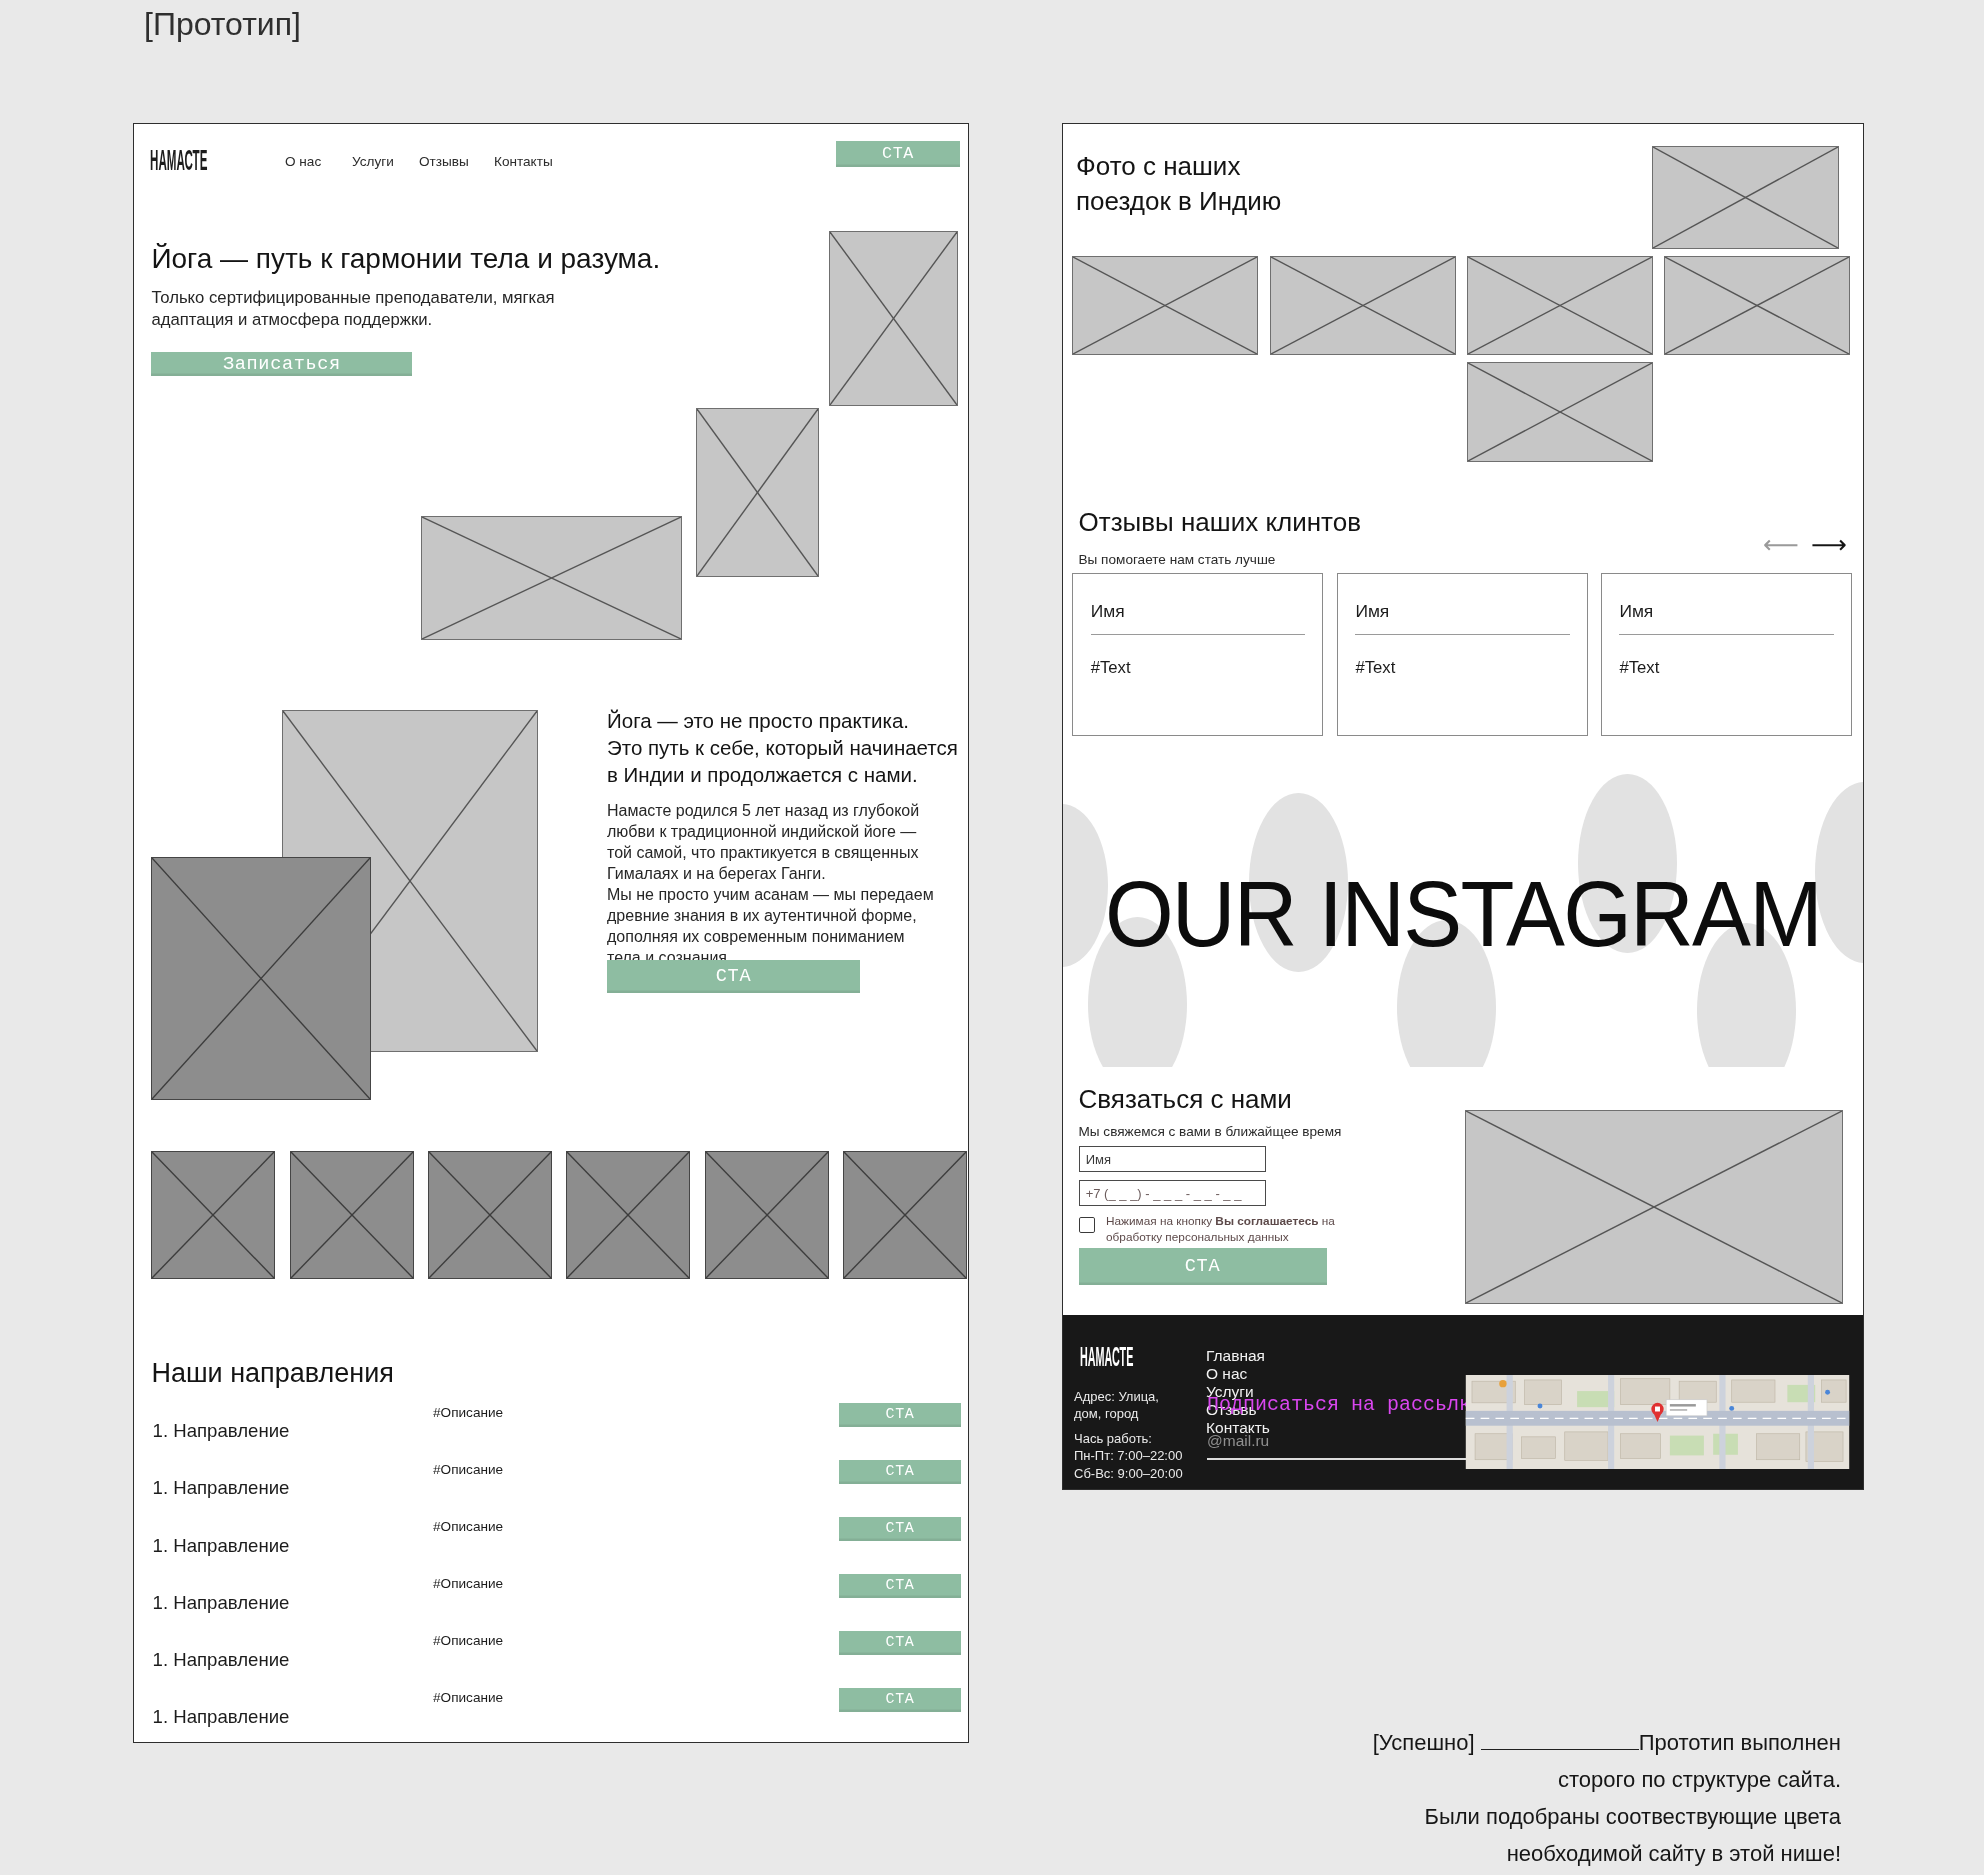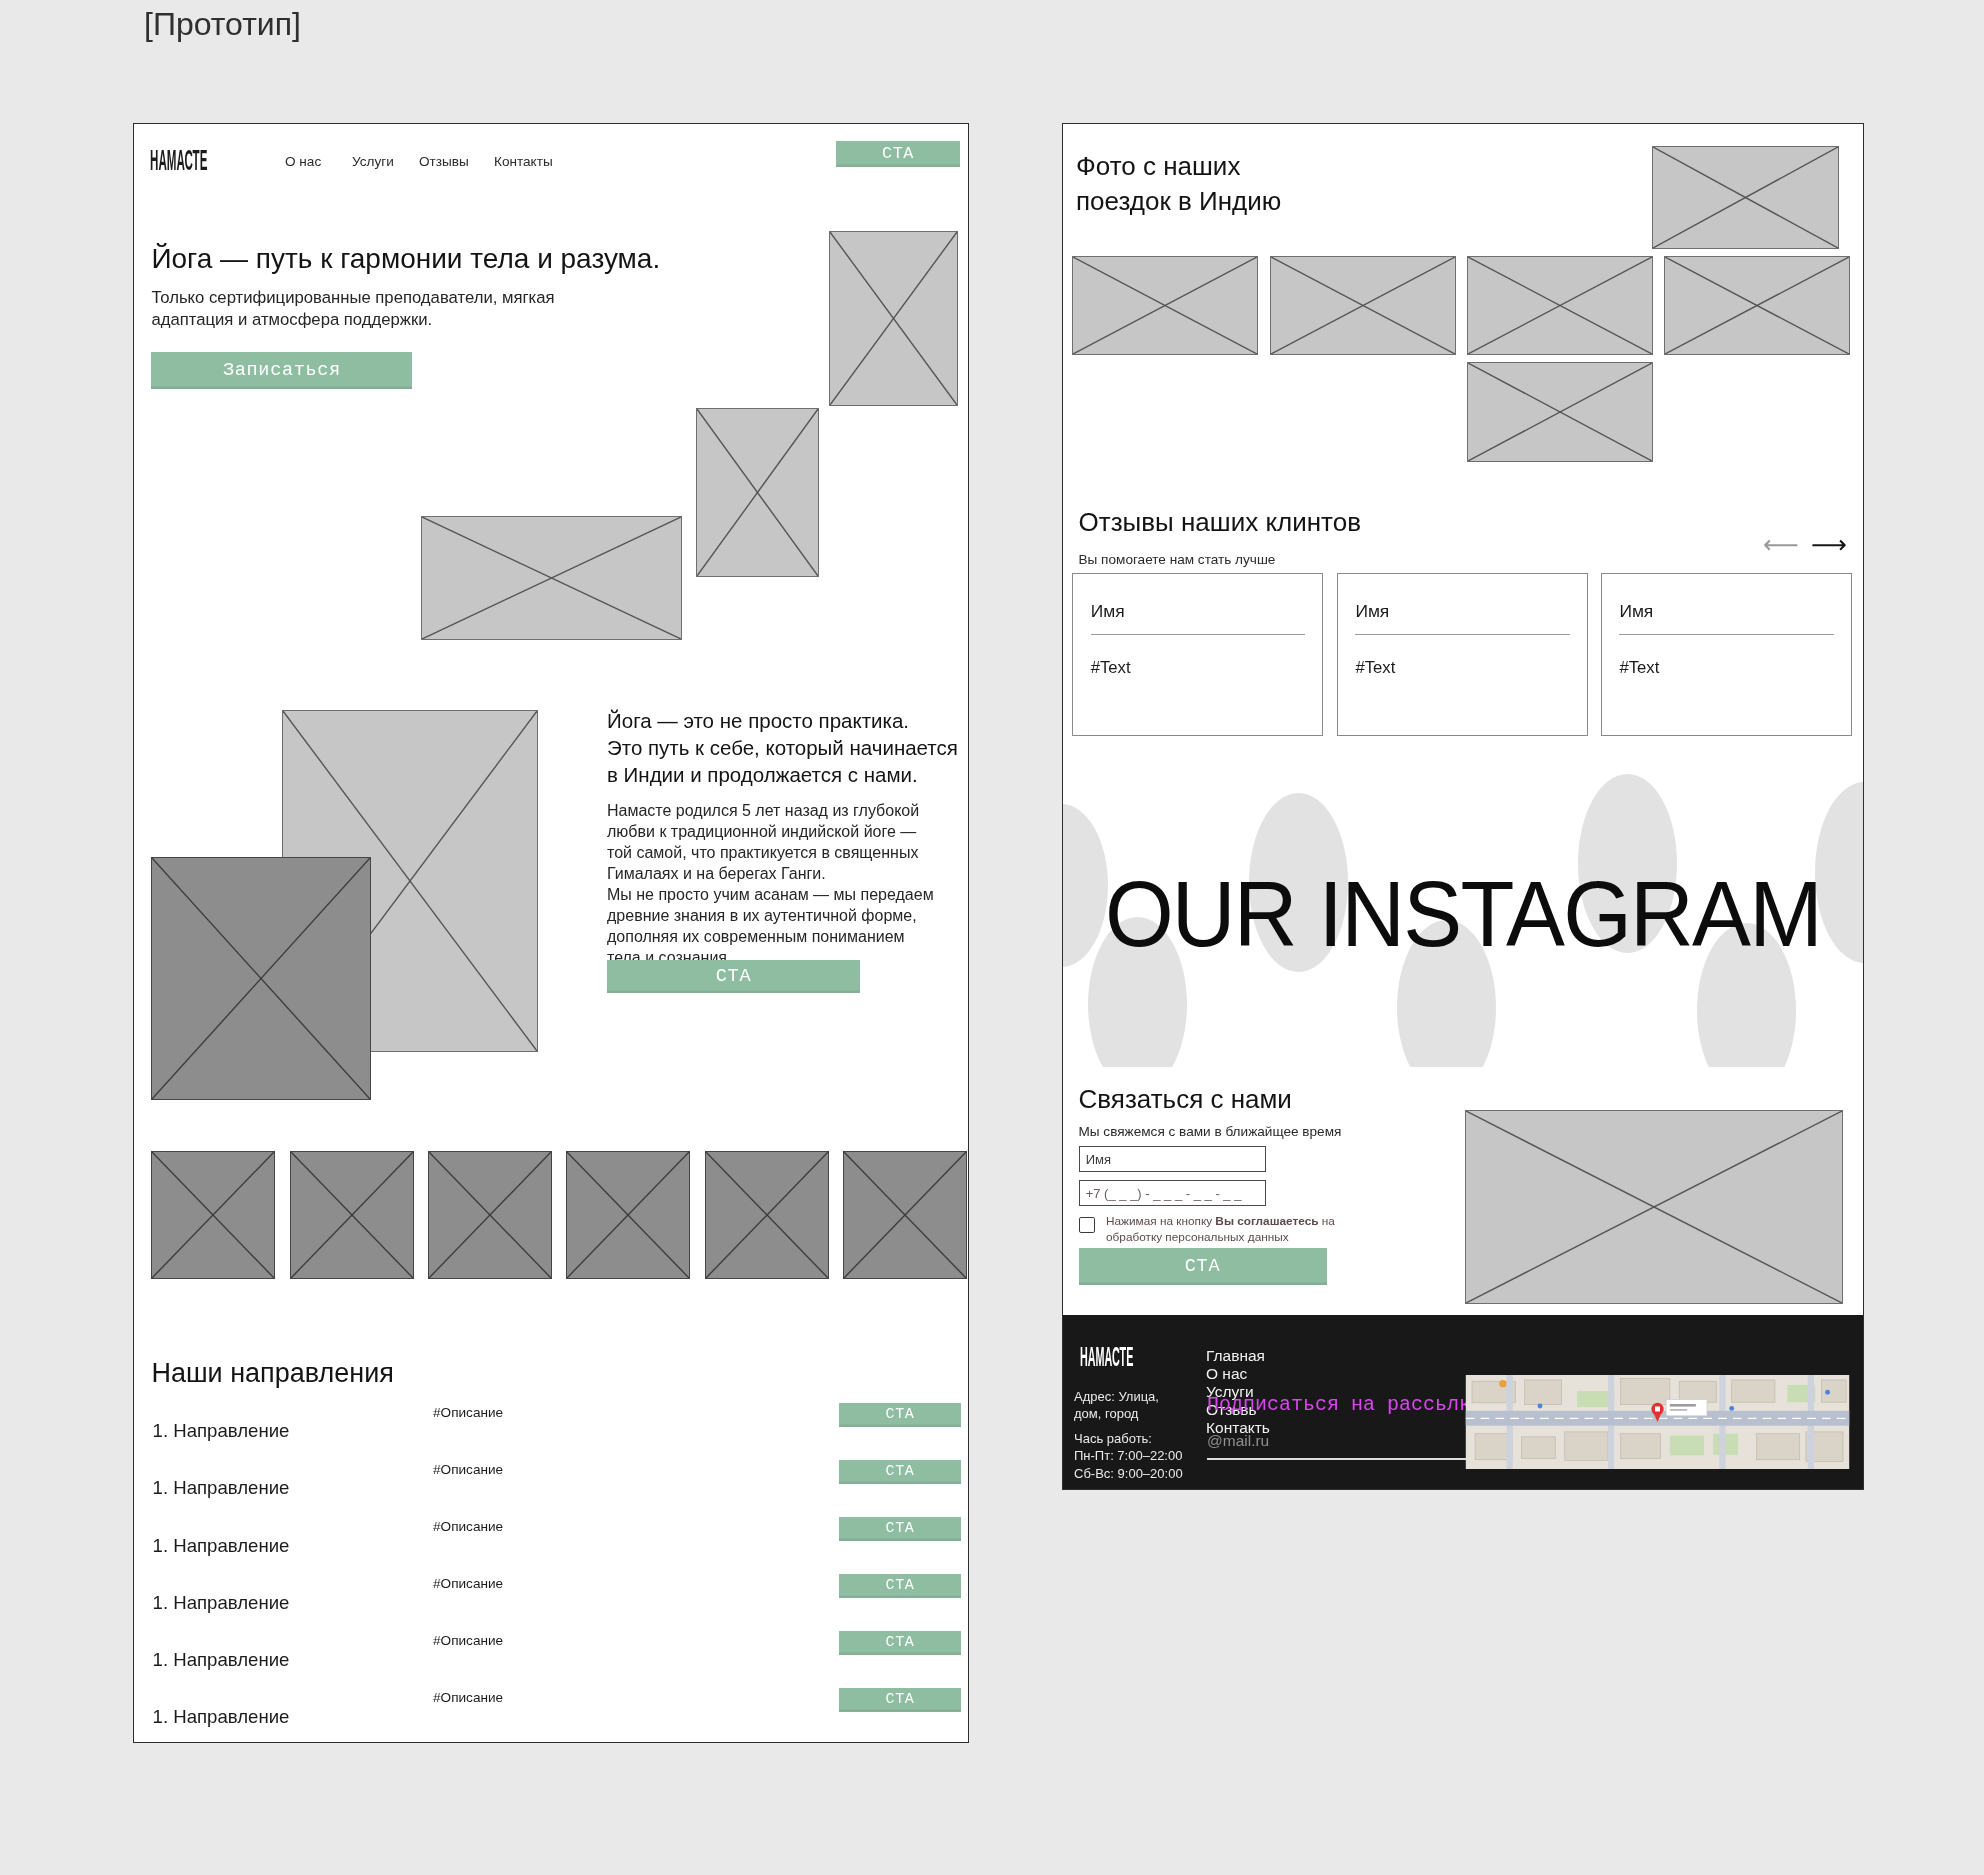--- a/index.html
+++ b/index.html
@@ -47,21 +47,21 @@
     </div>
     <div class="abs navlink" style="left:151px;top:30px;font-size:13.6px;">О нас</div>
     <div class="abs navlink" style="left:218px;top:30px;font-size:13.6px;">Услуги</div>
     <div class="abs navlink" style="left:285px;top:30px;font-size:13.6px;">Отзывы</div>
     <div class="abs navlink" style="left:360px;top:30px;font-size:13.6px;">Контакты</div>
     <div class="btn" style="left:702px;top:16.7px;width:124px;height:26px;font-size:16.7px;">CTA</div>
 
     <div class="abs" style="left:17.4px;top:119px;font-size:28px;font-weight:500;color:#141414;">Йога — путь к гармонии тела и разума.</div>
     <pre class="txt abs" style="left:17.4px;top:163px;font-size:16.7px;line-height:22px;color:#262626;">Только сертифицированные преподаватели, мягкая
 адаптация и атмосфера поддержки.</pre>
-    <div class="btn" style="left:17.4px;top:228px;width:261px;height:37px;font-size:18.6px;">Записаться</div>
+    <div class="btn" style="left:17.4px;top:228px;width:261px;height:24px;font-size:18.6px;">Записаться</div>
 
     <div class="ph" style="left:695px;top:107px;width:129px;height:175px;">
         <svg viewBox="0 0 100 100" preserveAspectRatio="none">
           <line x1="0" y1="0" x2="100" y2="100" vector-effect="non-scaling-stroke"></line>
           <line x1="100" y1="0" x2="0" y2="100" vector-effect="non-scaling-stroke"></line>
         </svg>
       </div>
     <div class="ph" style="left:562px;top:284px;width:123px;height:169px;">
         <svg viewBox="0 0 100 100" preserveAspectRatio="none">
           <line x1="0" y1="0" x2="100" y2="100" vector-effect="non-scaling-stroke"></line>
@@ -318,15 +318,24 @@
           <rect x="330" y="47" width="42" height="4" fill="#9a9a9a"></rect>
           <rect x="330" y="55" width="28" height="3" fill="#bcbcbc"></rect>
           <path d="M302 58 L318 58 L310 76 Z" fill="#e03131"></path>
           <circle cx="310" cy="55" r="10" fill="#e03131"></circle>
           <rect x="306" y="51" width="8" height="8" fill="#ffffff"></rect>
         </svg>
       </div>
     </div>
   </div>
 
+  <div class="note" style="right:144px;top:1724px;">
+    <div>
+      <span>[Успешно]</span>
+      <span class="uline"></span><span>Прототип выполнен</span>
+    </div>
+    <div>сторого по структуре сайта.</div>
+    <div>Были подобраны соотвествующие цвета</div>
+    <div>необходимой сайту в этой нише!</div>
+  </div>
 
 </div>
 
 
 </body></html>

